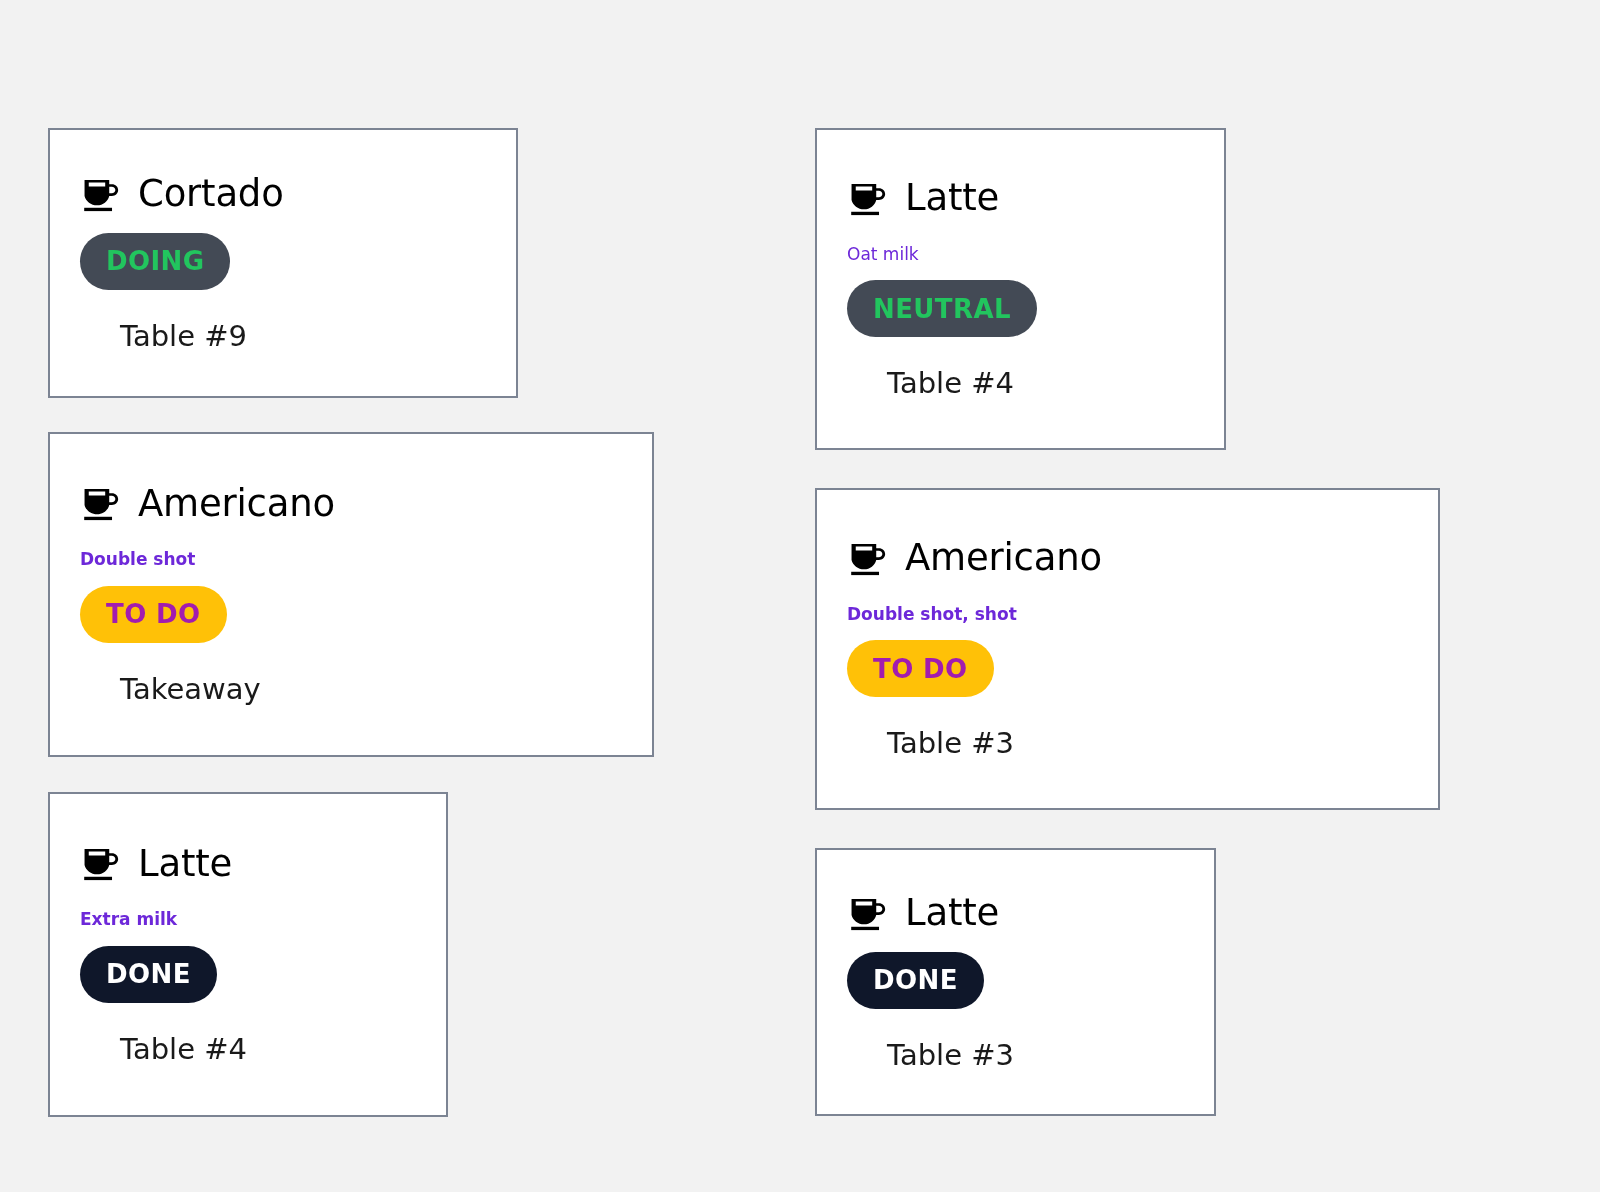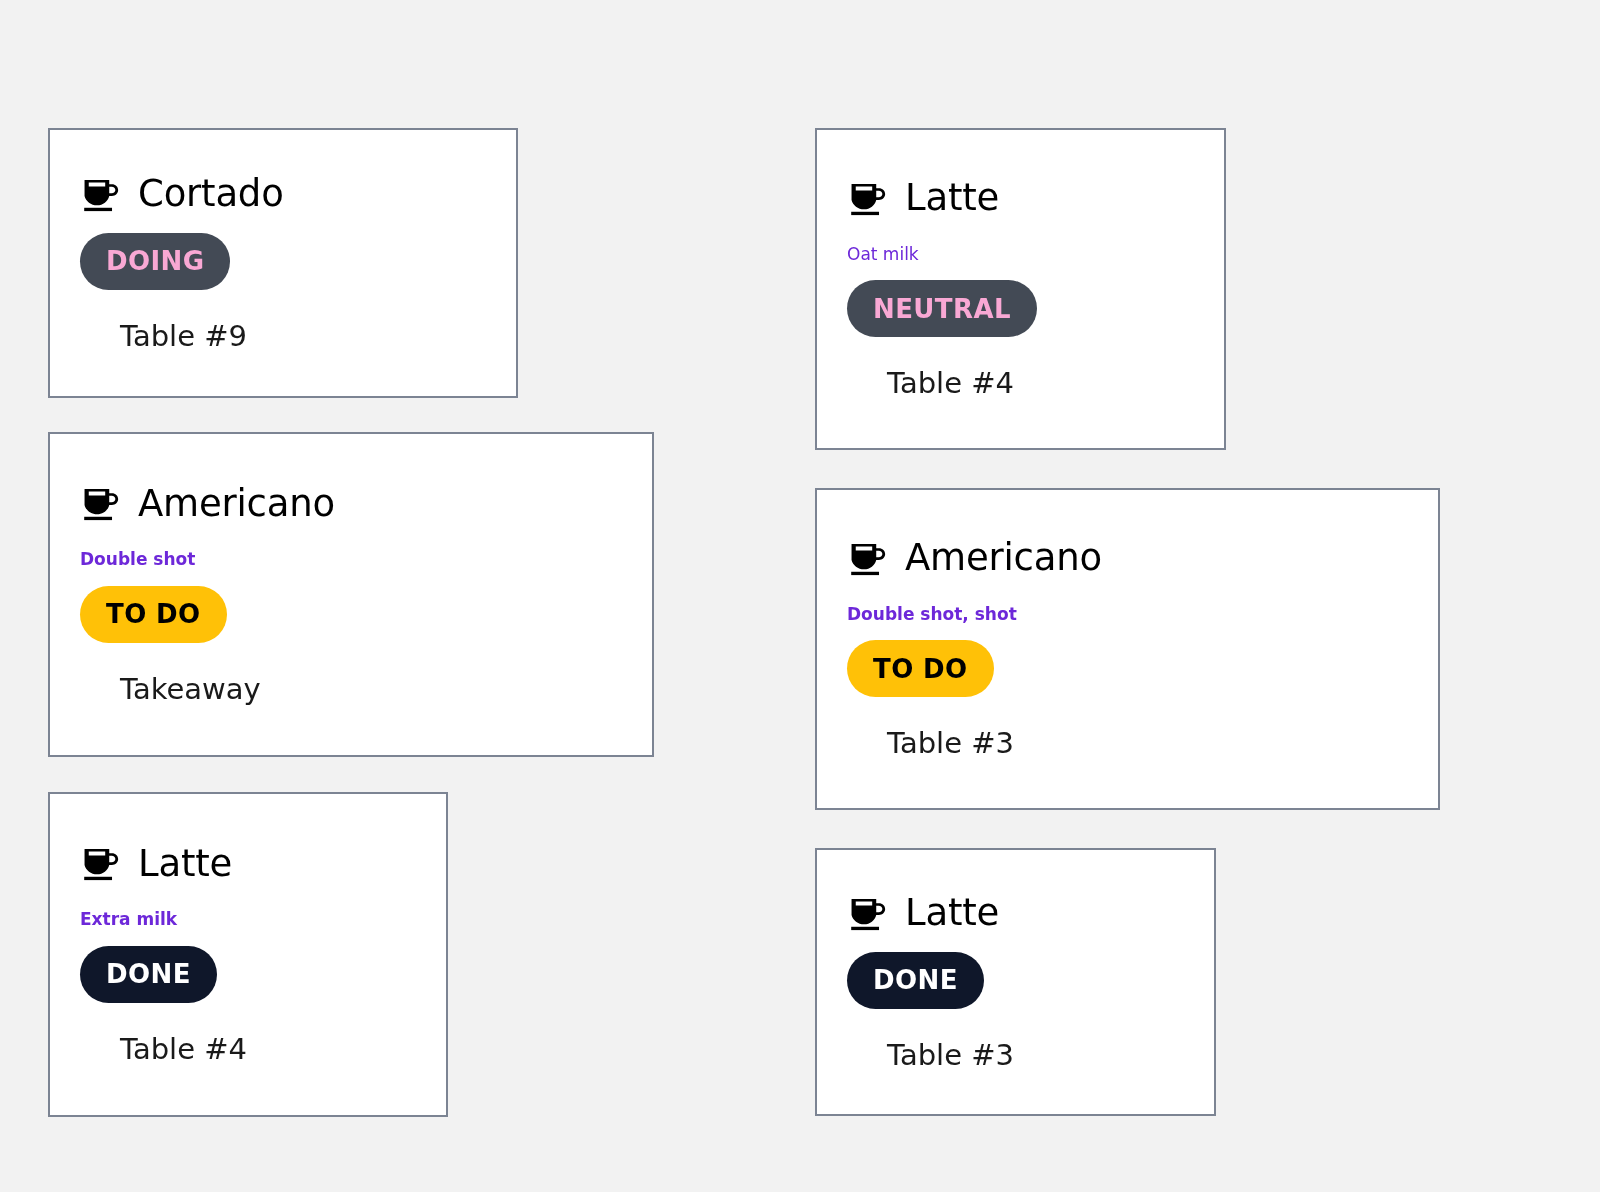--- a/index.html
+++ b/index.html
@@ -75,26 +75,26 @@
     font-weight: 700;
     letter-spacing: 0.4px;
     line-height: 1;
     margin-top: 17px;
     white-space: nowrap;
   }
 
   .status-badge.doing,
   .status-badge.neutral {
     background: #434a55;
-    color: #f9a8d4;
+    color: #22c55e;
   }
 
   .status-badge.todo {
     background: #ffc107;
-    color: #000000;
+    color: #a21caf;
   }
 
   .status-badge.done {
     background: #0f172a;
     color: #ffffff;
   }
 
   .card-dest {
     font-size: 29px;
     font-weight: 400;

